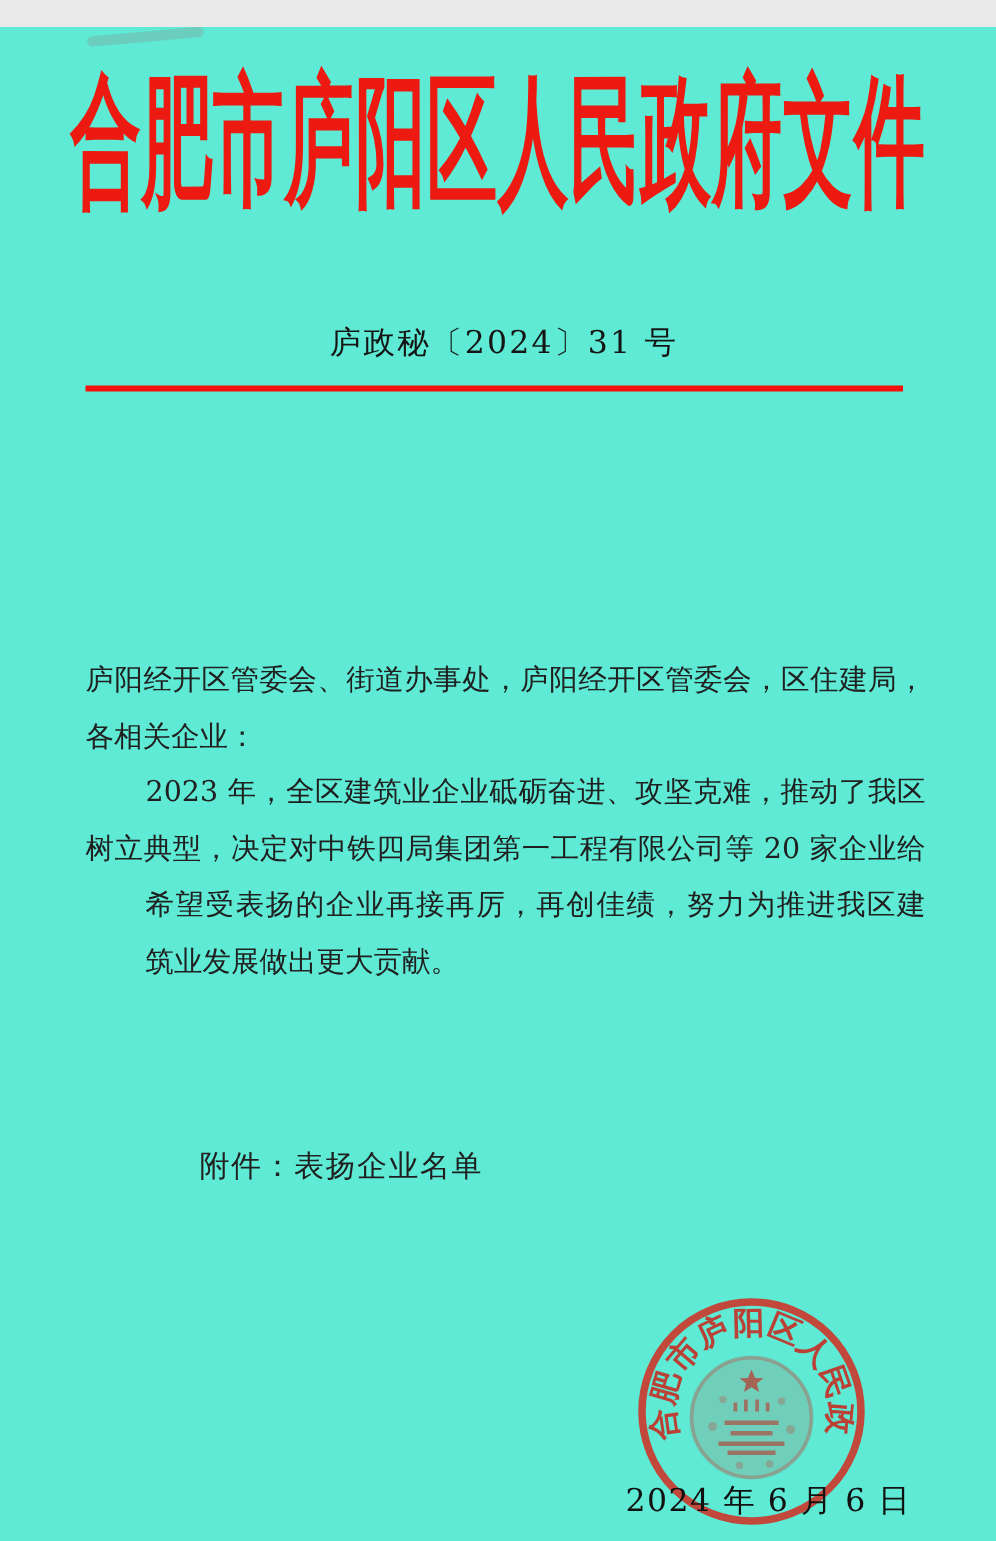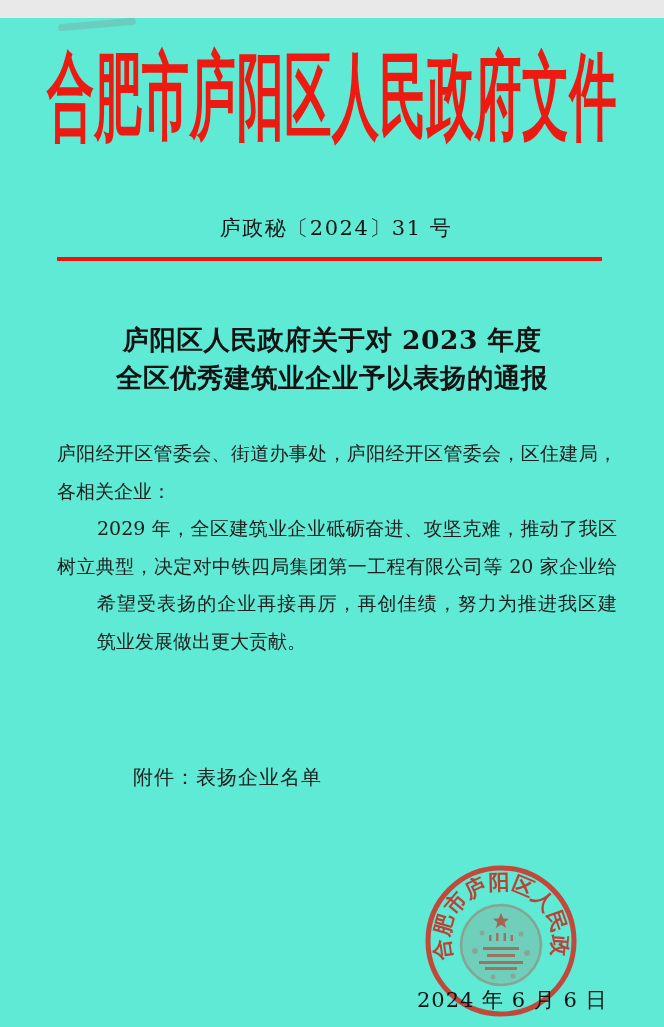--- a/index.html
+++ b/index.html
@@ -61,29 +61,25 @@
 <div class="page">
 
   <div class="smudge"></div>
 
   <div class="letterhead">合肥市庐阳区人民政府文件</div>
 
   <div class="docnum">庐政秘〔2024〕31 号</div>
 
   <div class="redline"></div>
 
-  <div class="title">
-    <div>庐阳区人民政府关于对 2023 年度</div>
-    <div>全区优秀建筑业企业予以表扬的通报</div>
-  </div>
 
   <div class="docbody">
     <div class="bline j">庐阳经开区管委会、街道办事处，庐阳经开区管委会，区住建局，</div>
     <div class="bline">各相关企业：</div>
-    <div class="bline j ind">2029 年，全区建筑业企业砥砺奋进、攻坚克难，推动了我区</div>
+    <div class="bline j ind">2023 年，全区建筑业企业砥砺奋进、攻坚克难，推动了我区</div>
     <div class="bline j">树立典型，决定对中铁四局集团第一工程有限公司等 20 家企业给</div>
     <div class="bline j ind">希望受表扬的企业再接再厉，再创佳绩，努力为推进我区建</div>
     <div class="bline ind">筑业发展做出更大贡献。</div>
   </div>
 
   <div class="attachment">附件：表扬企业名单</div>
 
   <svg class="seal" viewBox="0 0 156 156" xmlns="http://www.w3.org/2000/svg">
     <circle cx="78" cy="78" r="73" fill="none" stroke="#cf3126" stroke-width="5" opacity="0.88"></circle>
     <path id="sealArc" d="M 29.1 95.8 A 52 52 0 1 1 126.9 95.8" fill="none"></path>

